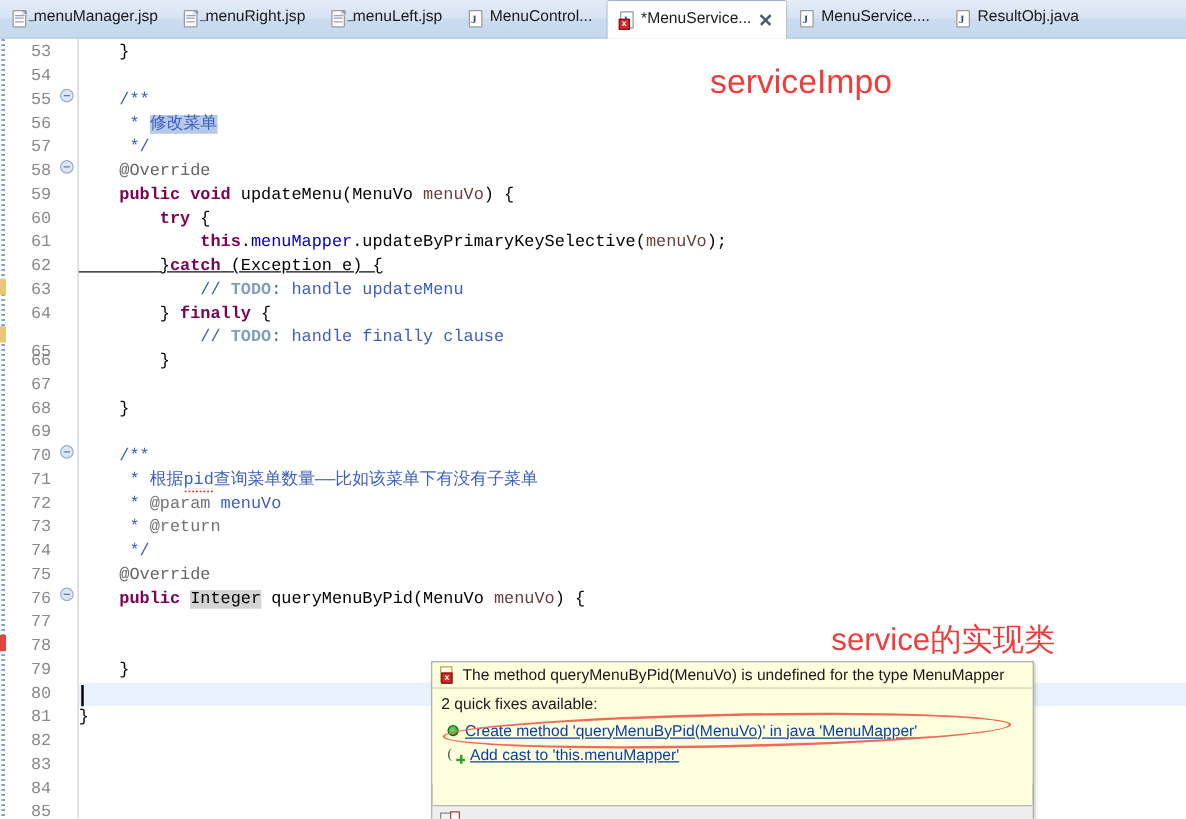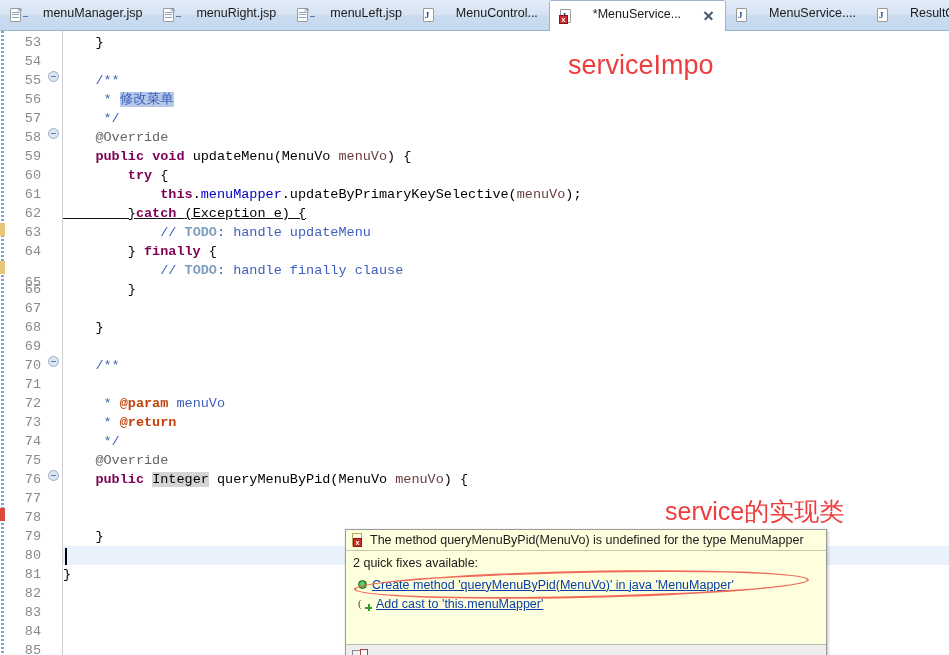--- a/index.html
+++ b/index.html
@@ -24,21 +24,21 @@
     background: linear-gradient(to bottom, #e4ecf7 0%, #d6e3f3 48%, #cbdcf0 52%, #c5d8ee 100%);
     border-bottom: 1px solid #9cb3cd;
     display: flex;
     align-items: flex-end;
   }
   .tab {
     position: relative;
     height: 31px;
     display: flex;
     align-items: center;
-    gap: 20px;
+    gap: 4px;
     padding: 0 11px 0 9px;
     font-size: 12.5px;
     color: #1a1a1a;
     white-space: nowrap;
     cursor: default;
   }
   .tab .tlabel { line-height: 1; padding-bottom: 2px; }
   .tab.active {
     background: #ffffff;
     border-left: 1px solid #9cb3cd;
@@ -177,21 +177,21 @@
   }
   .caret {
     position: absolute; width: 2px; height: 17px;
     background: #000; top: 1px;
   }
 
   
   .kw      { color: #7f0055; font-weight: bold; }
   .ann     { color: #646464; }
   .cmt     { color: #3f5fbf; }
-  .cmt-tag { color: #c2410c; font-weight: bold; }
+  .cmt-tag { color: #737373; font-weight: normal; }
   .todo    { color: #7f9fbf; font-weight: bold; }
   .fld     { color: #0000c0; }
   .plain   { color: #000000; }
   .param   { color: #6a3e3e; }
   .sel     { background: #b6c9e8; }
   .occ     { background: #d4d4d4; }
   .hl-line { background: #dcdcdc; }
   .sq-red {
     background-image: radial-gradient(circle at 1.5px 2.6px, #d33 0.9px, transparent 1px);
     background-size: 3px 3px;
@@ -468,20 +468,21 @@
       <div class="cline" style="top:154px;">            <span class="kw">this</span><span class="plain">.</span><span class="fld">menuMapper</span><span class="plain">.updateByPrimaryKeySelective(</span><span class="param">menuVo</span><span class="plain">);</span></div>
       <div class="cline" style="top:173px;text-decoration:underline;">        <span class="plain">}</span><span class="kw">catch</span> <span class="plain">(Exception e) {</span></div>
       <div class="cline" style="top:192px;">            <span class="cmt">// </span><span class="todo">TODO</span><span class="cmt">: handle updateMenu</span></div>
       <div class="cline" style="top:211px;">        <span class="plain">} </span><span class="kw">finally</span> <span class="plain">{</span></div>
       <div class="cline" style="top:230px;">            <span class="cmt">// </span><span class="todo">TODO</span><span class="cmt">: handle finally clause</span></div>
       <div class="cline" style="top:249px;">        <span class="plain">}</span></div>
       <div class="cline" style="top:268px;"></div>
       <div class="cline" style="top:287px;">    <span class="plain">}</span></div>
       <div class="cline" style="top:306px;"></div>
       <div class="cline" style="top:325px;">    <span class="cmt">/**</span></div>
+      <div class="cline" style="top:344px;">     <span class="cmt">* </span><span class="cmt">根据</span><span class="cmt sq-red">pid</span><span class="cmt">查询菜单数量——比如该菜单下有没有子菜单</span></div>
       <div class="cline" style="top:363px;">     <span class="cmt">* </span><span class="cmt-tag">@param</span><span class="cmt"> menuVo</span></div>
       <div class="cline" style="top:382px;">     <span class="cmt">* </span><span class="cmt-tag">@return</span></div>
       <div class="cline" style="top:401px;">     <span class="cmt">*/</span></div>
       <div class="cline" style="top:420px;">    <span class="ann">@Override</span></div>
       <div class="cline" style="top:439px;">    <span class="kw">public</span> <span class="occ plain">Integer</span> <span class="plain">queryMenuByPid(MenuVo </span><span class="param">menuVo</span><span class="plain">) {</span></div>
       <div class="cline" style="top:458px;"></div>
       <div class="cline" style="top:496px;">    <span class="plain">}</span></div>
       <div class="cline" style="top:515px;"></div>
       <div class="cline" style="top:534px;"><span class="plain">}</span></div>
       <div class="cline" style="top:553px;"></div>

